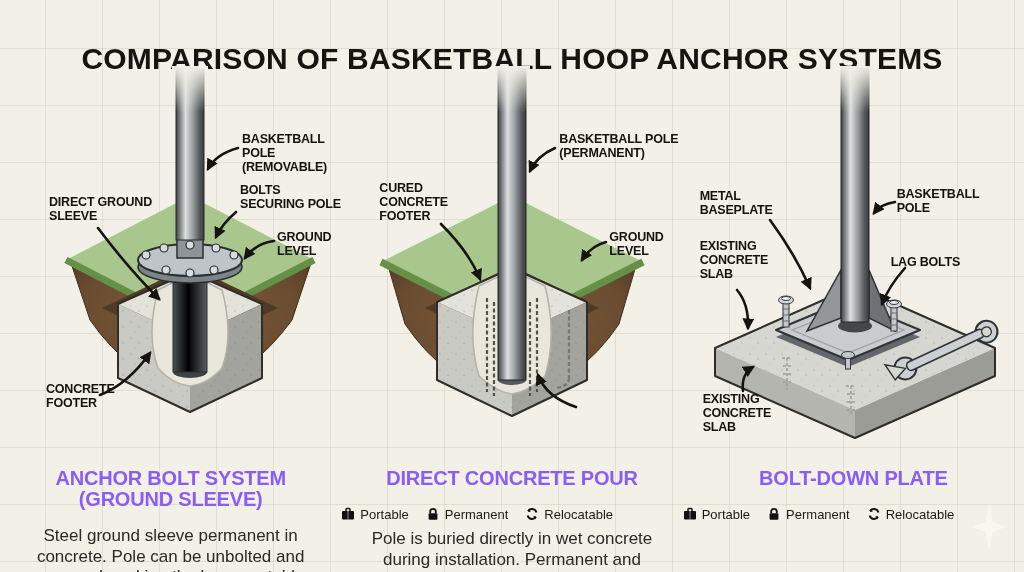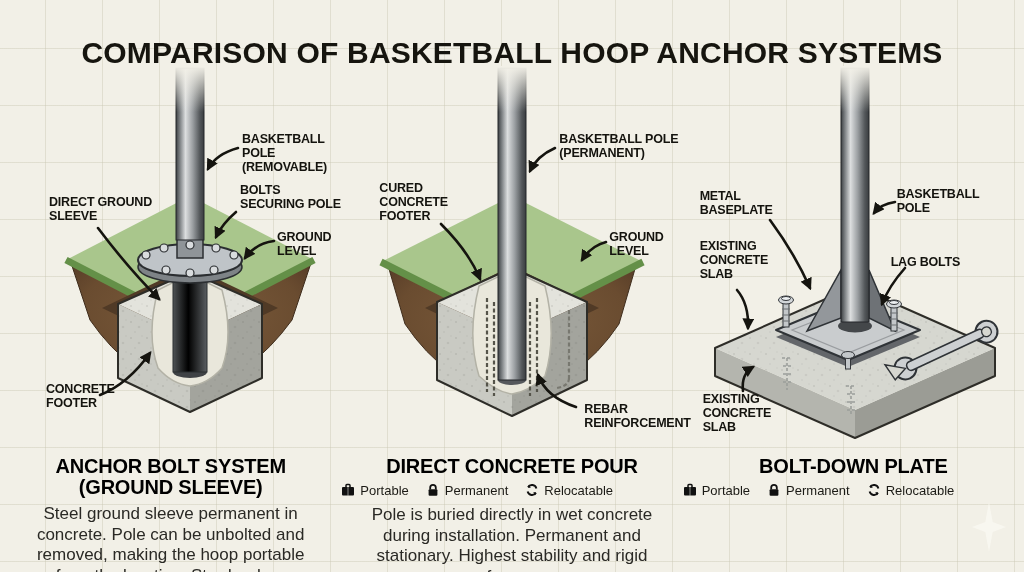--- a/index.html
+++ b/index.html
@@ -2,30 +2,30 @@
 <html><head>
 <meta charset="utf-8">
 <style>
   html,body{margin:0;padding:0;background:#ddd;}
   .stage{position:relative;width:1024px;height:572px;background:#f2f0e7;overflow:hidden;
          font-family:"Liberation Sans",sans-serif;}
   .gridbg{position:absolute;inset:0;
     background-image:linear-gradient(rgba(203,200,180,.45) 1px,transparent 1px),
                      linear-gradient(90deg,rgba(203,200,180,.45) 1px,transparent 1px);
     background-size:57px 57px;background-position:-12px -9px;}
-  .title{position:absolute;top:16px;left:0;right:0;text-align:center;
+  .title{position:absolute;top:22px;left:0;right:0;text-align:center;
          font-size:30px;font-weight:bold;color:#16150f;letter-spacing:.2px;}
   .panels{position:absolute;top:62px;left:0;width:1024px;height:510px;display:flex;}
   .panel{position:relative;width:341.33px;height:100%;}
   .art{position:absolute;top:0;left:0;width:341px;height:390px;}
   .art svg{display:block;width:341px;height:390px;}
   .callout{position:absolute;font-weight:bold;font-size:12.5px;line-height:1.1;
            letter-spacing:-.2px;color:#14130e;white-space:pre-line;}
   .info{position:absolute;top:390px;left:0;right:0;text-align:center;}
-  .heading{margin:4px;font-size:20px;font-weight:bold;line-height:1.05;color:#000000;
+  .heading{margin:16px;font-size:20px;font-weight:bold;line-height:1.05;color:#8b5cf6;
            white-space:pre-line;letter-spacing:-.2px;}
   .badges{display:flex;align-items:center;gap:17px;margin-top:4px;height:18px;}
   .badge{display:flex;align-items:center;gap:5px;font-size:13px;color:#1b1a15;}
   .badge svg{display:block;}
   .desc{margin:6px auto 0;width:302px;font-size:17px;line-height:1.22;color:#2a2925;}
   .sparkle{position:absolute;left:972px;top:502px;width:34px;height:50px;background:#f9f8f1;opacity:.85;
     clip-path:polygon(50% 0,61% 40%,100% 50%,61% 60%,50% 100%,39% 60%,0 50%,39% 40%);}
   .arrow{stroke:#15140f;stroke-width:2.6;fill:none;stroke-linecap:round;}
 </style>
 </head>
@@ -184,22 +184,20 @@
             <path class="arrow" d="M235,345 Q205,335 197,313" marker-end="url(#ah)"></path>
           </g>
         </svg>
         <div class="callout" style="left:218px;top:71px">BASKETBALL POLE
 (PERMANENT)</div>
         <div class="callout" style="left:38px;top:120px">CURED
 CONCRETE
 FOOTER</div>
         <div class="callout" style="left:268px;top:169px">GROUND
 LEVEL</div>
-        <div class="callout" style="left:243px;top:341px">REBAR
-REINFORCEMENT</div>
       </div>
       <div class="info">
         <h2 class="heading">DIRECT CONCRETE POUR</h2>
         <div class="badges">
           <span class="badge">
             <svg width="14" height="14" viewBox="0 0 14 14">
               <path d="M5,4 V2.4 q0,-.9 .9,-.9 h2.2 q.9,0 .9,.9 V4" fill="none" stroke="#111" stroke-width="1.5"></path>
               <rect x="1" y="4" width="12" height="8.5" rx="1" fill="#111"></rect>
               <rect x="6.2" y="3.8" width="1.6" height="9" fill="#f2f0e7" opacity=".35"></rect>
             </svg>

